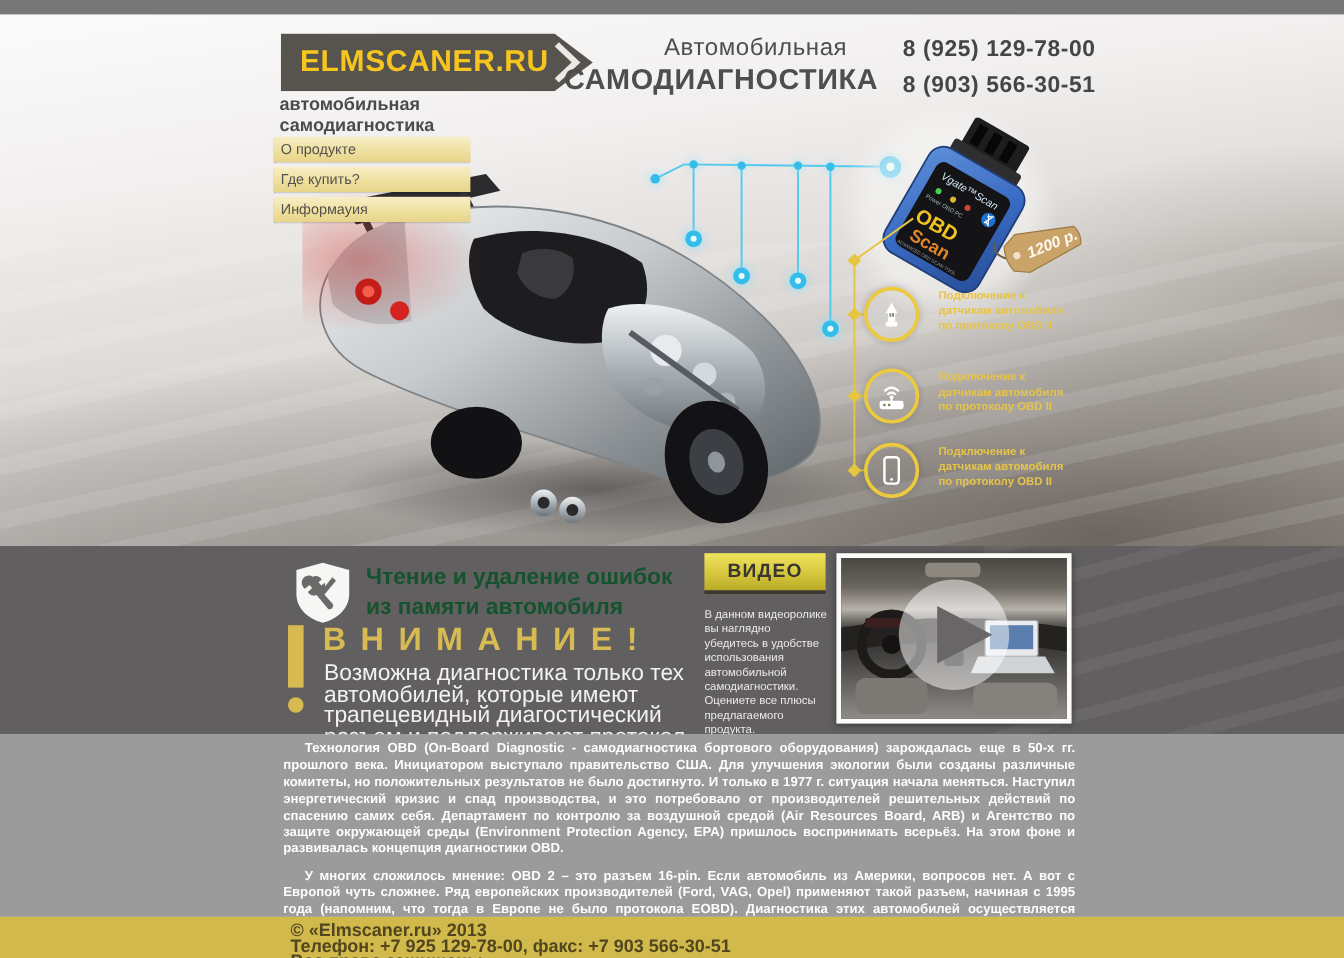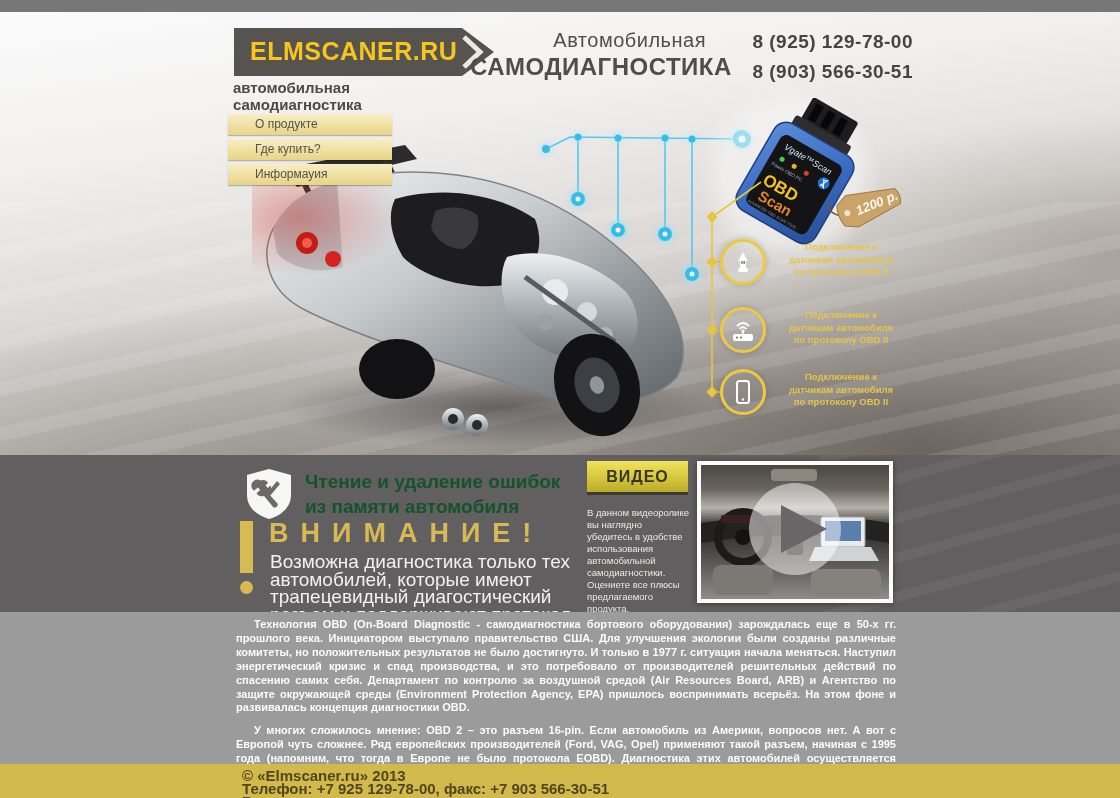--- a/index.html
+++ b/index.html
@@ -18,21 +18,21 @@
   .hero-streak { position:absolute; left:0; top:190px; width:1120px; height:260px; pointer-events:none;
       background:repeating-linear-gradient(168deg, rgba(255,255,255,0.10) 0 14px, rgba(255,255,255,0) 14px 44px); }
 
   .logo-banner { position:absolute; left:234px; top:16px; width:262px; height:48px; cursor:pointer; }
   .logo-banner svg { position:absolute; left:0; top:0; }
   .logo-text { position:absolute; left:16px; top:9px; width:206px; text-align:center;
       font-size:25px; font-weight:bold; letter-spacing:0.5px; color:#f6c51e; }
   .tagline { position:absolute; left:233px; top:67px; font-size:15px; font-weight:bold; color:#4b4b4b; line-height:17px; }
 
   .menu { position:absolute; left:228px; top:102px; width:164px; }
-  .menu-item { width:164px; height:21px; margin-bottom:4px; padding-left:27px; line-height:21px;
+  .menu-item { width:164px; height:21px; margin-bottom:4px; padding-left:6px; line-height:21px;
       font-size:12px; color:#55524e; cursor:pointer;
       background:linear-gradient(#f8eec6, #eedf9d 60%, #e7d488);
       box-shadow:0 1px 1px rgba(0,0,0,0.25); }
 
   .head-title { position:absolute; left:470px; top:17px; width:236px; text-align:right; color:#4e4e4e; }
   .head-title .l1 { font-size:20px; letter-spacing:0.5px; }
   .head-title .l2 { font-size:24px; font-weight:bold; letter-spacing:0.5px; margin-top:1px; }
   .phones { position:absolute; left:733px; top:19px; width:180px; color:#454545; font-weight:bold; font-size:19px;text-align:right; }
   .phones div { margin-bottom:8px; letter-spacing:0.5px; }
 
@@ -41,21 +41,21 @@
 
   .device-halo { position:absolute; left:700px; top:75px; width:180px; height:180px; border-radius:50%; pointer-events:none;
       background:radial-gradient(circle, rgba(248,248,246,0.55) 52%, rgba(248,248,246,0.0) 72%); }
 
   
   .feature { position:absolute; left:720px; width:185px; }
   .feature-circle { position:absolute; left:0; top:0; width:46px; height:46px; border-radius:50%;
       border:3.5px solid #ecc93e; display:flex; align-items:center; justify-content:center;
       box-shadow:0 0 6px rgba(0,0,0,0.2); }
   .feature-text { position:absolute; left:62px; top:2px; width:118px; font-size:9.5px; font-weight:bold;
-      color:#e6c449; line-height:12.5px;text-align:center; }
+      color:#e6c449; line-height:12.5px; }
 
   
   .band { position:absolute; left:0; top:443px; width:1120px; height:157px; background:#615f60; overflow:hidden; }
   .band-streak { position:absolute; right:0; top:0; width:300px; height:157px; pointer-events:none;
       background:repeating-linear-gradient(165deg, rgba(255,255,255,0.05) 0 10px, rgba(255,255,255,0) 10px 38px); }
   .band-heading { position:absolute; left:305px; top:457px; color:#14532d; font-size:19px; font-weight:bold; line-height:25px; }
   .shield { position:absolute; left:246px; top:456px; }
   .excl-bar { position:absolute; left:240px; top:509px; width:13px; height:52px; background:#d7ba52; }
   .excl-dot { position:absolute; left:240px; top:569px; width:13px; height:13px; border-radius:50%; background:#d7ba52; }
   .attention-title { position:absolute; left:269px; top:506px; font-size:27px; font-weight:bold; color:#d7ba52; letter-spacing:12px; white-space:nowrap; }

